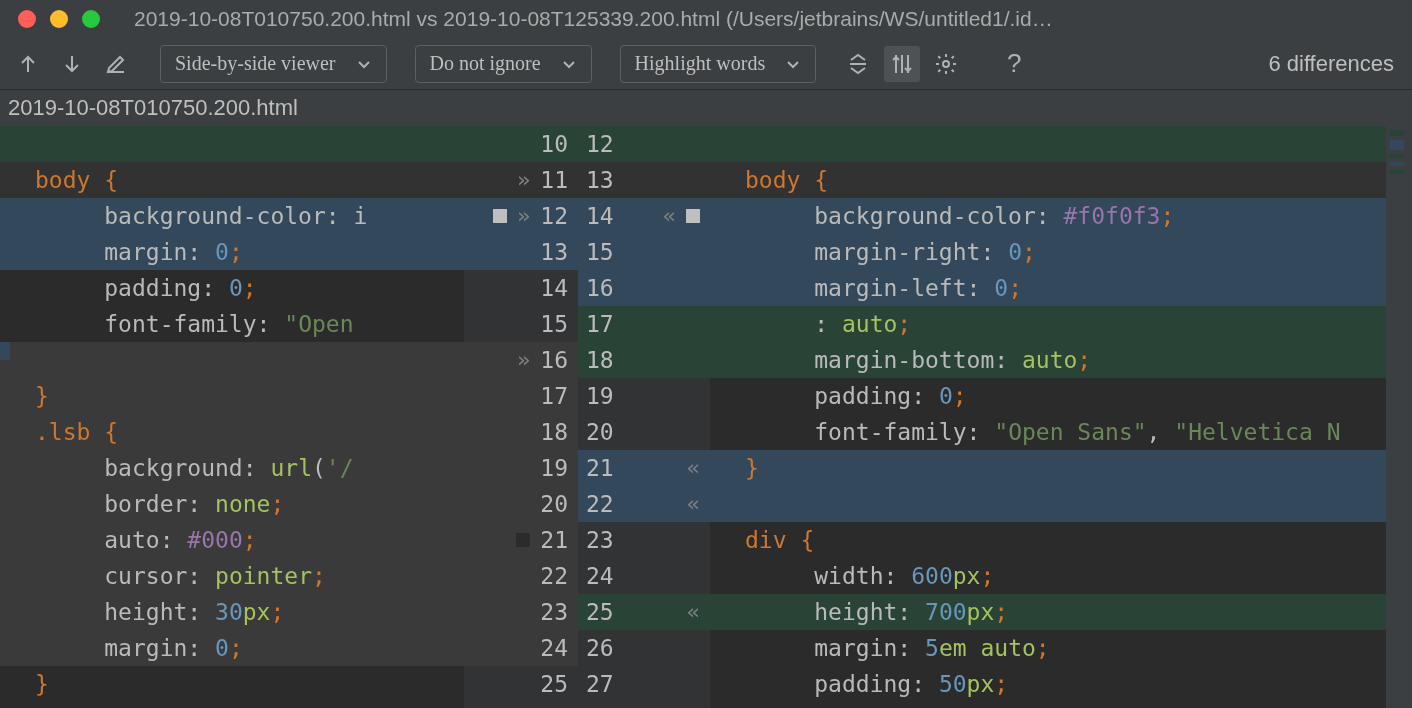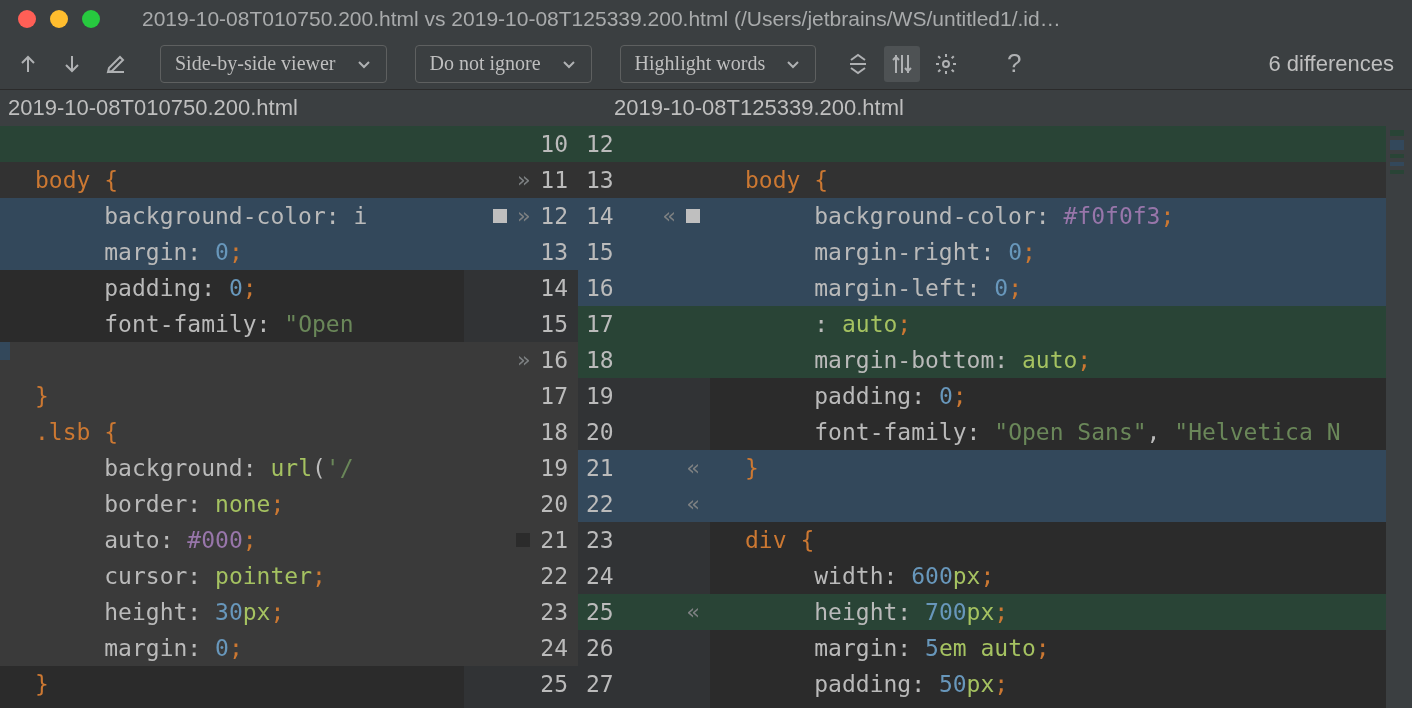--- a/index.html
+++ b/index.html
@@ -11,21 +11,21 @@
   height: 708px;
   overflow: hidden;
   font-size: 22px;
 }
 .titlebar {
   height: 38px;
   background: #3b3f41;
   display: flex;
   align-items: center;
   padding-left: 18px;
-  gap: 28px;
+  gap: 20px;
 }
 .traffic-lights { display: flex; gap: 14px; align-items: center; }
 .traffic-light { width: 18px; height: 18px; border-radius: 50%; }
 .tl-red { background: #ff5f56; }
 .tl-yellow { background: #ffbd2e; }
 .tl-green { background: #27c93f; }
 .window-title { color: #a9abac; font-size: 21px; margin-left: 14px; white-space: nowrap; }
 
 .toolbar {
   height: 52px;
@@ -187,21 +187,20 @@
   <div style="width:16px"></div>
   <div class="tb-btn">
     <span style="font-size:26px;color:#afb1b3;">?</span>
   </div>
   <div class="tb-spacer"></div>
   <div class="diff-count">6 differences</div>
 </div>
 
 <div class="file-tabs">
   <div class="file-tab-left">2019-10-08T010750.200.html</div>
-  <div class="file-tab-right">2019-10-08T125339.200.html</div>
 </div>
 
 <div class="diff-area">
   <div class="col left-code" id="left-code">
     <div class="marker-strip">
       <div class="ms-block" style="top:0;height:36px;background:#294436;"></div>
       <div class="ms-block" style="top:72px;height:72px;background:#33485b;"></div>
       <div class="ms-block" style="top:216px;height:18px;background:#33485b;"></div>
     </div>
   <div class="row bg-green"> </div>

